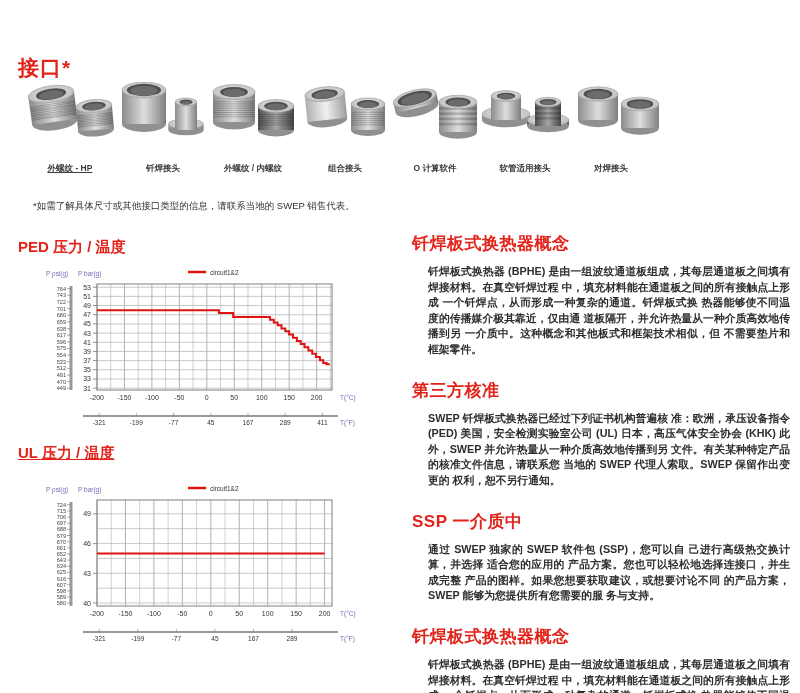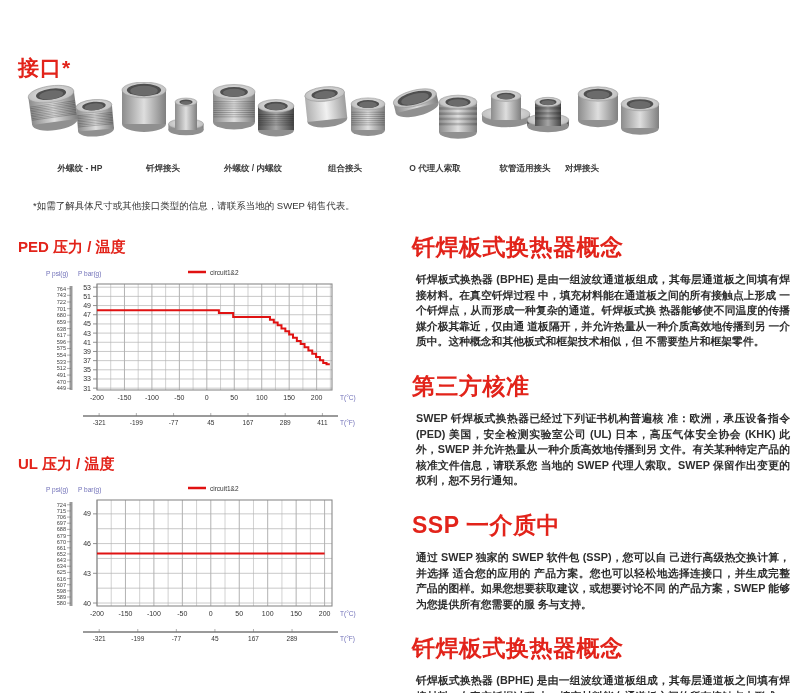--- a/index.html
+++ b/index.html
@@ -13,29 +13,29 @@
   .fitting-group{position:relative;width:94px;margin-right:0;}
   .fitting-group svg{display:block;}
 
   .labels-row{position:absolute;left:14px;top:163px;width:700px;height:14px;}
   .fit-label{position:absolute;top:0;font-size:8.5px;font-weight:bold;color:#3c3c3c;white-space:nowrap;transform:translateX(-50%);}
 
   .footnote{position:absolute;left:33px;top:200px;font-size:9.5px;font-weight:normal;color:#333;}
 
   .chart-h{position:absolute;left:18px;font-size:15px;}
   .chart-h.ped{top:238px;}
-  .chart-h.ul{top:455px;}
+  .chart-h.ul{top:444px;text-decoration:underline;}
   .chart-mount{position:absolute;left:40px;}
   .chart-mount.ped{top:264px;}
   .chart-mount.ul{top:480px;}
   .chart-mount svg text{font-family:"Liberation Sans","DejaVu Sans",sans-serif;}
 
   .right-col{position:absolute;left:412px;top:232px;width:378px;}
-  .sec-h{font-size:23px;color:#e2231a;font-weight:bold;margin:0 0 9px 0;letter-spacing:0.5px;}
-  .sec-p{font-size:10.8px;line-height:15.6px;font-weight:600;color:#2e2e2e;margin:0 0 21px 4px;text-align:justify;}
+  .sec-h{font-size:17px;color:#e2231a;font-weight:bold;margin:0 0 9px 0;letter-spacing:0.5px;}
+  .sec-p{font-size:10.8px;line-height:15.6px;font-weight:600;color:#2e2e2e;margin:0 0 21px 16px;text-align:justify;}
 </style>
 </head>
 <body>
 
 <div class="page">
 
   <svg width="0" height="0" style="position:absolute" aria-hidden="true">
     <defs>
       <linearGradient id="gBody" x1="0" y1="0" x2="1" y2="0">
         <stop offset="0" stop-color="#8c8c8c"></stop>
@@ -237,27 +237,27 @@
             <ellipse cx="70" cy="46" rx="19" ry="6.84" fill="#909090"></ellipse>
             <rect x="51" y="22" width="38" height="24" fill="url(#gBody)"></rect>
             <ellipse cx="70" cy="22" rx="19" ry="6.84" fill="url(#gTop)" stroke="#9a9a9a" stroke-width="0.6"></ellipse>
             <ellipse cx="70" cy="22" rx="13.299999999999999" ry="4.787999999999999" fill="#4f4f4f"></ellipse>
             <ellipse cx="70" cy="22.8" rx="10.64" ry="3.8303999999999996" fill="#6b6b6b"></ellipse>
           </g>
         </svg>
       </div>
     </div>
   <div class="labels-row" id="labels-row">
-      <span class="fit-label" style="left: 66px;">外螺纹 - HP</span>
+      <span class="fit-label" style="left: 56px; text-decoration: underline;">外螺纹 - HP</span>
       <span class="fit-label" style="left: 149px;">钎焊接头</span>
       <span class="fit-label" style="left: 239px;">外螺纹 / 内螺纹</span>
       <span class="fit-label" style="left: 331px;">组合接头</span>
-      <span class="fit-label" style="left: 421px;">O 代理人索取</span>
+      <span class="fit-label" style="left: 421px;">O 计算软件</span>
       <span class="fit-label" style="left: 511px;">软管适用接头</span>
-      <span class="fit-label" style="left: 568px;">对焊接头</span>
+      <span class="fit-label" style="left: 597px;">对焊接头</span>
     </div>
 
   <div class="footnote">*如需了解具体尺寸或其他接口类型的信息，请联系当地的 SWEP 销售代表。</div>
 
   <h2 class="h-red chart-h ped">PED 压力 / 温度</h2>
   <div class="chart-mount ped" id="chart-ped"><svg width="372" height="170" viewBox="0 0 372 170">
         <line x1="57" y1="20" x2="57" y2="126" stroke="#b2b2b2" stroke-width="1"></line>
         <line x1="70.7266355140187" y1="20" x2="70.7266355140187" y2="126" stroke="#b2b2b2" stroke-width="0.6"></line>
         <line x1="84.45327102803738" y1="20" x2="84.45327102803738" y2="126" stroke="#b2b2b2" stroke-width="1"></line>
         <line x1="98.17990654205607" y1="20" x2="98.17990654205607" y2="126" stroke="#b2b2b2" stroke-width="0.6"></line>

